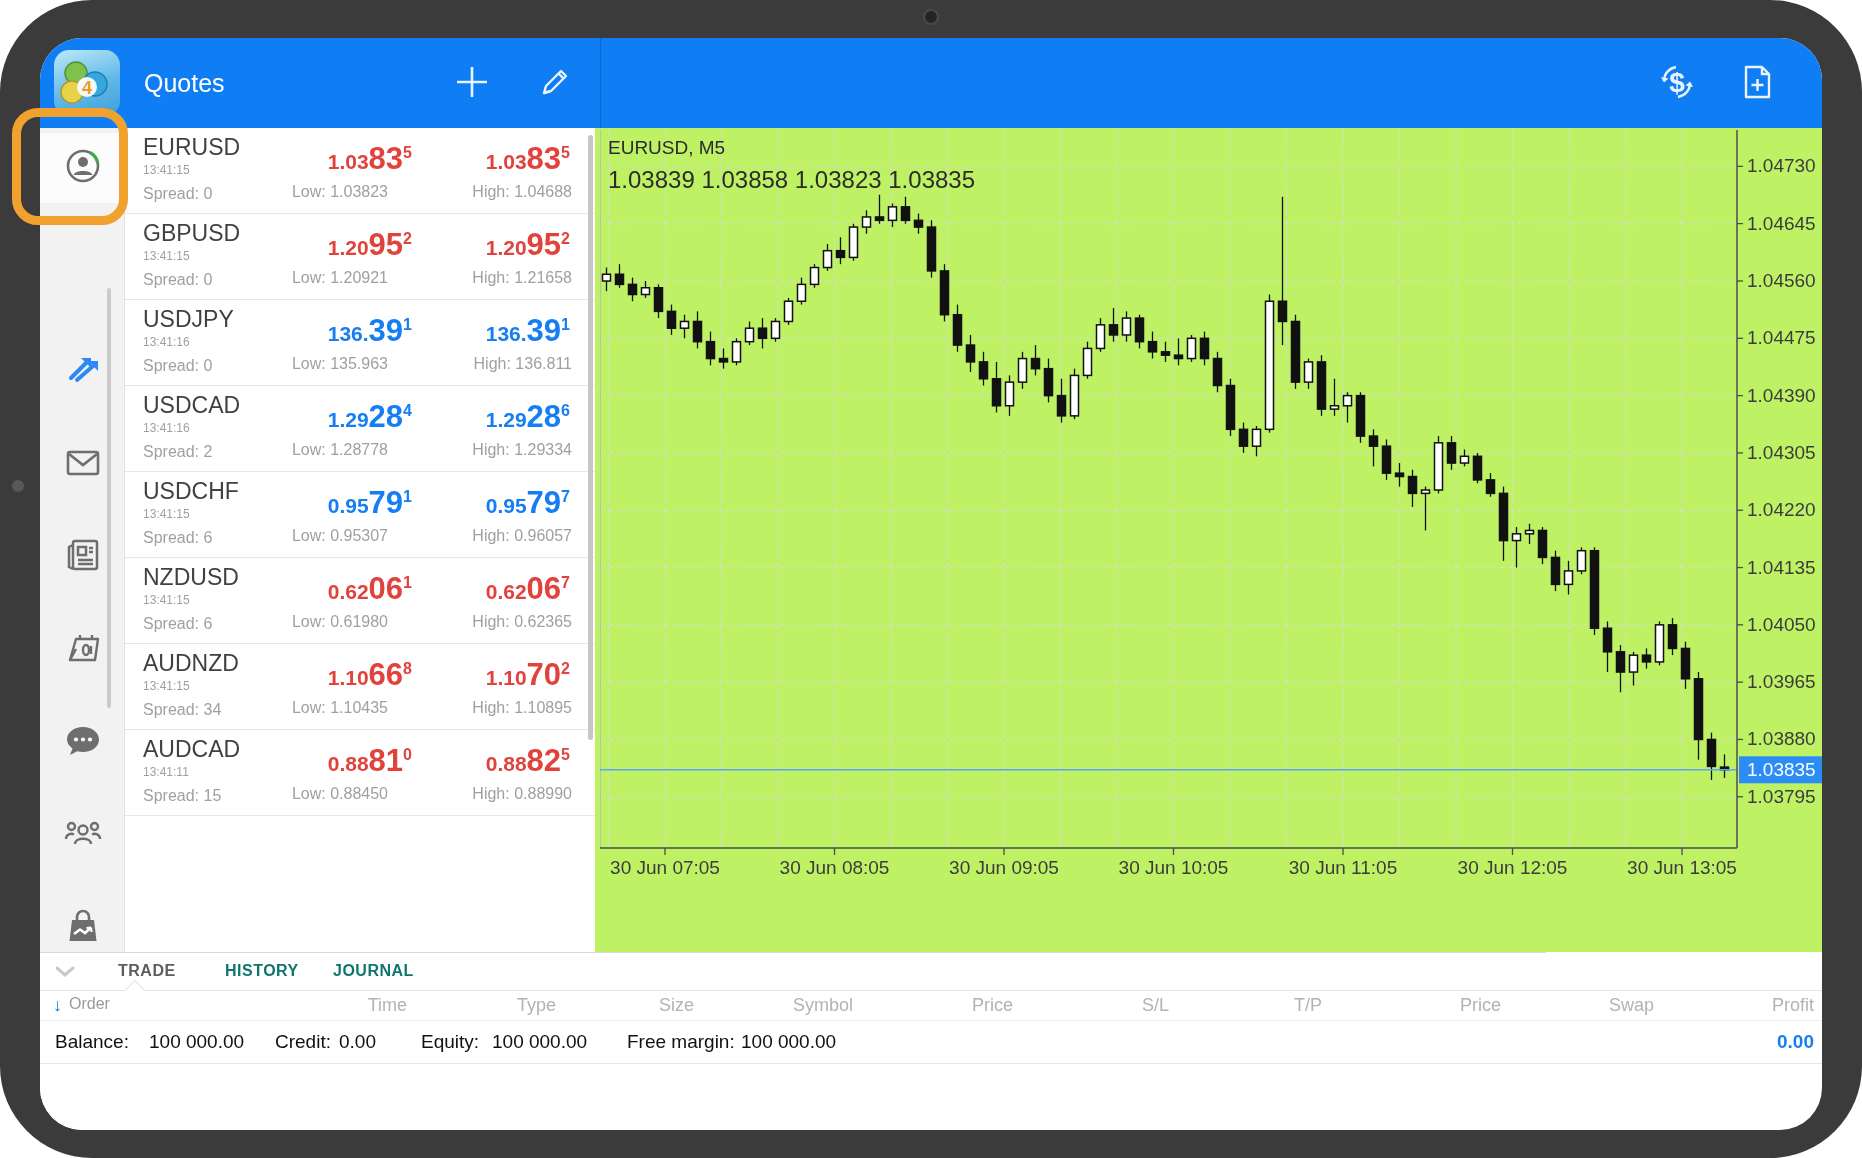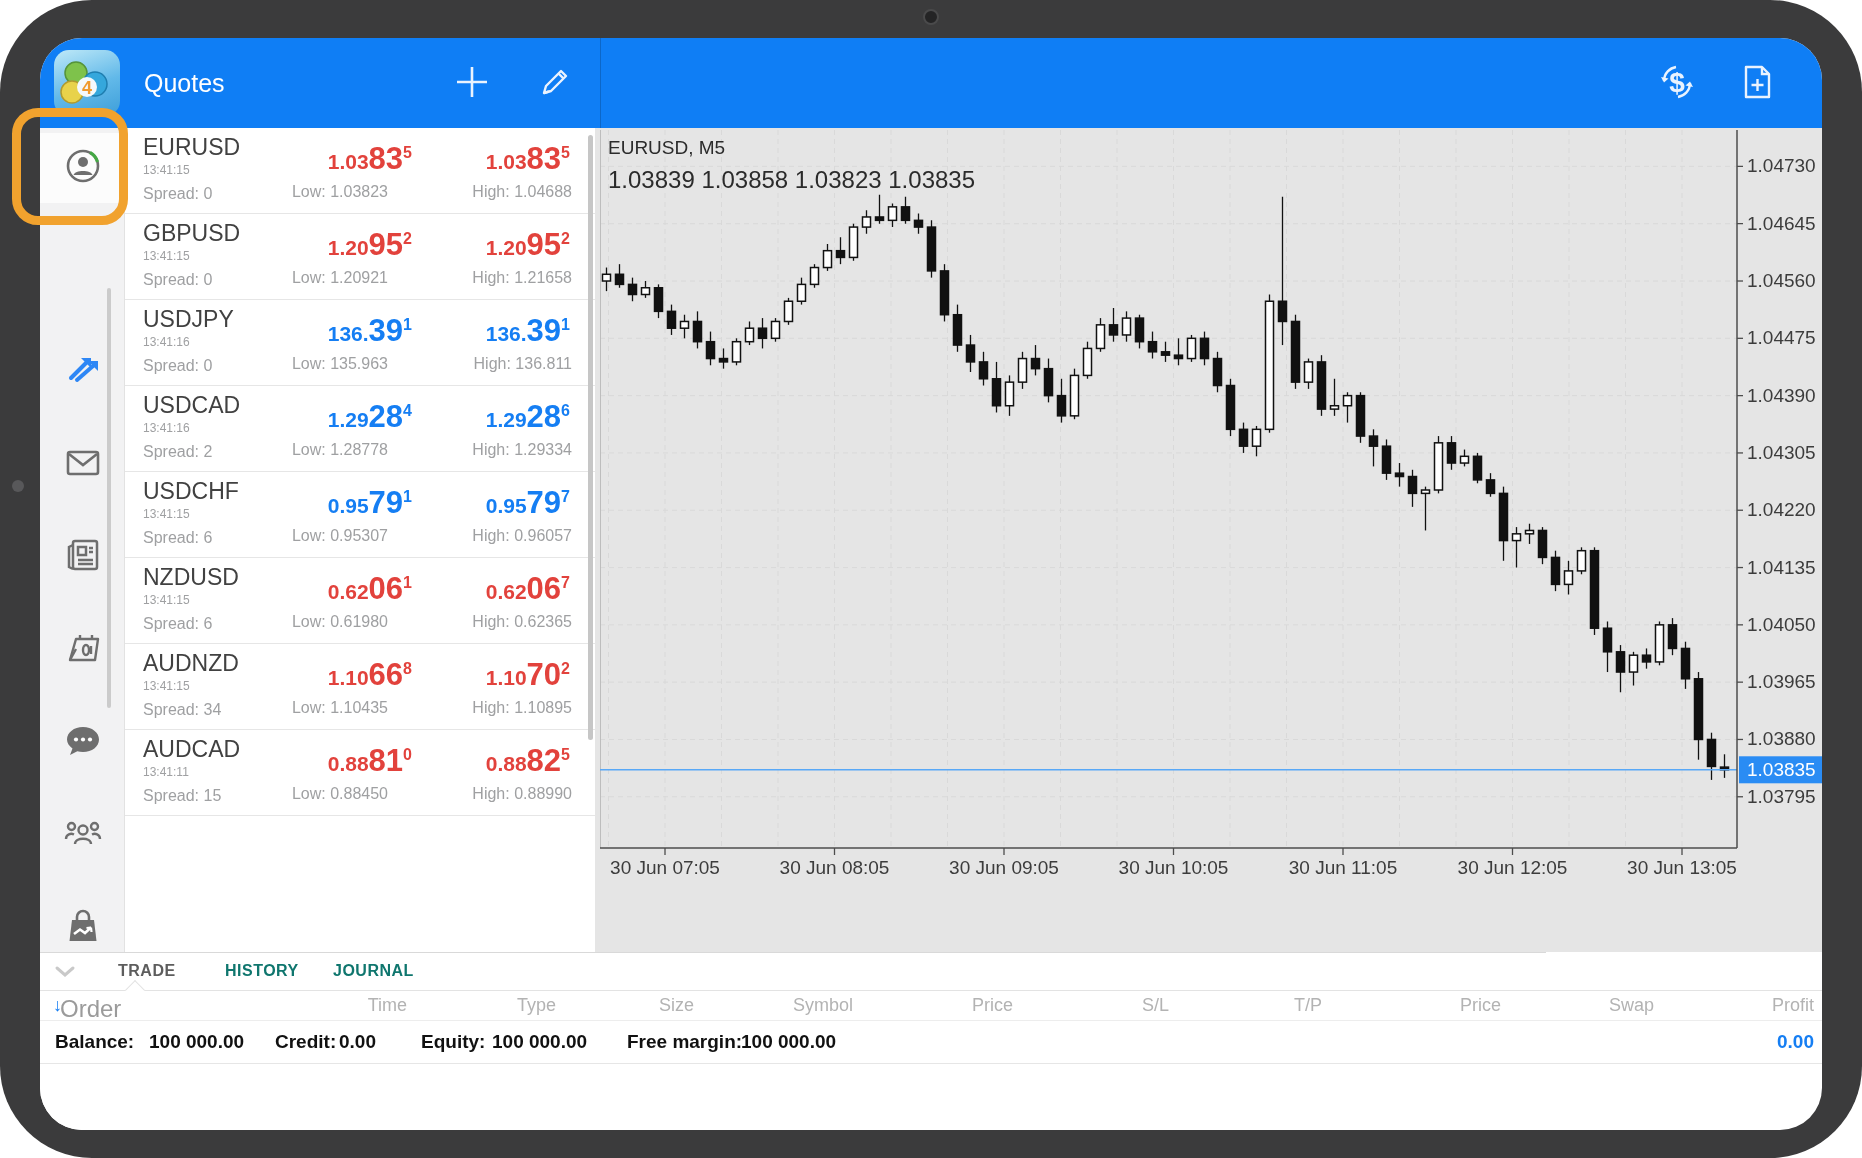--- a/index.html
+++ b/index.html
@@ -31,39 +31,39 @@
   .q-time { position:absolute; left:18px; top:35px; font-size:12px; color:#9fa0a2; }
   .q-spread { position:absolute; left:18px; top:57px; font-size:16px; color:#9fa0a2; }
   .q-bid, .q-ask { position:absolute; top:13px; text-align:right; font-weight:700; white-space:nowrap; }
   .q-bid { right:183px; } .q-ask { right:25px; }
   .q-low, .q-high { position:absolute; top:55px; font-size:16px; color:#9fa0a2; white-space:nowrap; }
   .q-low { right:207px;text-align:right; } .q-high { right:23px; }
   .px-pre { font-size:21px; } .px-big { font-size:31px; } .px-sup { font-size:16px; position:relative; top:-11px; }
   .dir-down { color:#e2423c; } .dir-up { color:#157ef3; }
 
   
-  .chart-region { position:absolute; left:555px; top:90px; width:1227px; height:824px; background:#e5e5e5; }
+  .chart-region { position:absolute; left:555px; top:90px; width:1227px; height:824px; background:#bef264; }
   #chart-svg { position:absolute; left:5px; top:2px; }
 
   
   .bottom-panel { position:absolute; left:0; top:914px; width:1506px; height:178px; background:#ffffff; border-top:1px solid #d9d9d9; }
   .tab-row { position:absolute; left:0; top:0; width:1782px; height:37px; }
   .collapse-btn { position:absolute; left:8px; top:4px; width:34px; height:28px; cursor:pointer; }
   .tab { position:absolute; top:9px; font-size:16px; font-weight:700; letter-spacing:0.5px; color:#0f766e; cursor:pointer; }
   .tab.active { color:#5d5d5d; }
   .tab-trade { left:78px; } .tab-history { left:185px; } .tab-journal { left:293px; }
   .tab-divider { position:absolute; left:0; top:37px; width:1782px; height:1px; background:#e3e3e3; }
   .tab-notch { position:absolute; left:88px; top:30px; width:14px; height:14px; background:#ffffff; border-left:1px solid #e3e3e3; border-top:1px solid #e3e3e3; transform:rotate(45deg); }
   .order-row { position:absolute; left:0; top:38px; width:1782px; height:29px; }
-  .order-head { position:absolute; left:20px; top:4px; font-size:24px; color:#9b9b9b; cursor:pointer; }
+  .order-head { position:absolute; left:29px; top:4px; font-size:16px; color:#9b9b9b; cursor:pointer; }
   .sort-arrow { position:absolute; left:13px; top:4px; font-size:18px; color:#157ef3; font-weight:700; }
   .col-head { position:absolute; top:4px; font-size:18px; color:#b3b3b3; transform:translateX(-100%); white-space:nowrap; }
   .order-divider { position:absolute; left:0; top:67px; width:1782px; height:1px; background:#ededed; }
   .balance-row { position:absolute; left:0; top:68px; width:1782px; height:42px; }
-  .bal-label, .bal-value { position:absolute; top:10px; font-size:19px; font-weight:700; color:#111111; white-space:nowrap; }
+  .bal-label, .bal-value { position:absolute; top:10px; font-size:19px; font-weight:400; color:#111111; white-space:nowrap; }
   .profit-value { position:absolute; top:10px; right:8px; font-size:19px; font-weight:700; color:#157ef3; }
   .balance-divider { position:absolute; left:0; top:110px; width:1782px; height:1px; background:#e6e6e6; }
 
   
   .highlight-box { position:absolute; left:12px; top:108px; width:116px; height:117px; border:9px solid #f1a22e; border-radius:26px; background:transparent; pointer-events:none; z-index:50; }
 </style>
 </head>
 <body>
 
 <div class="frame">

